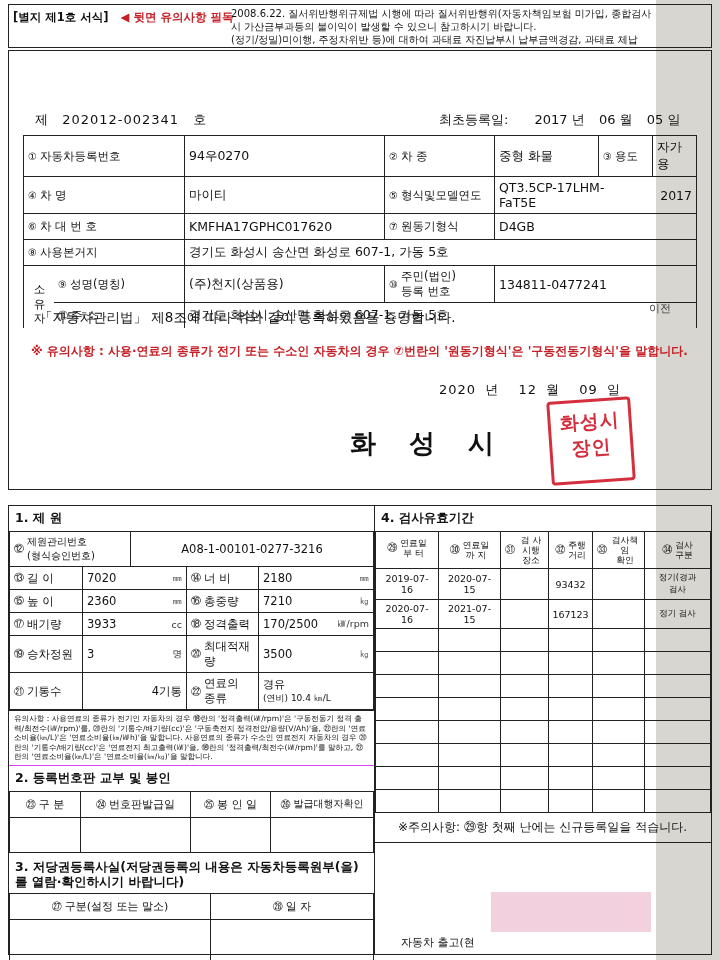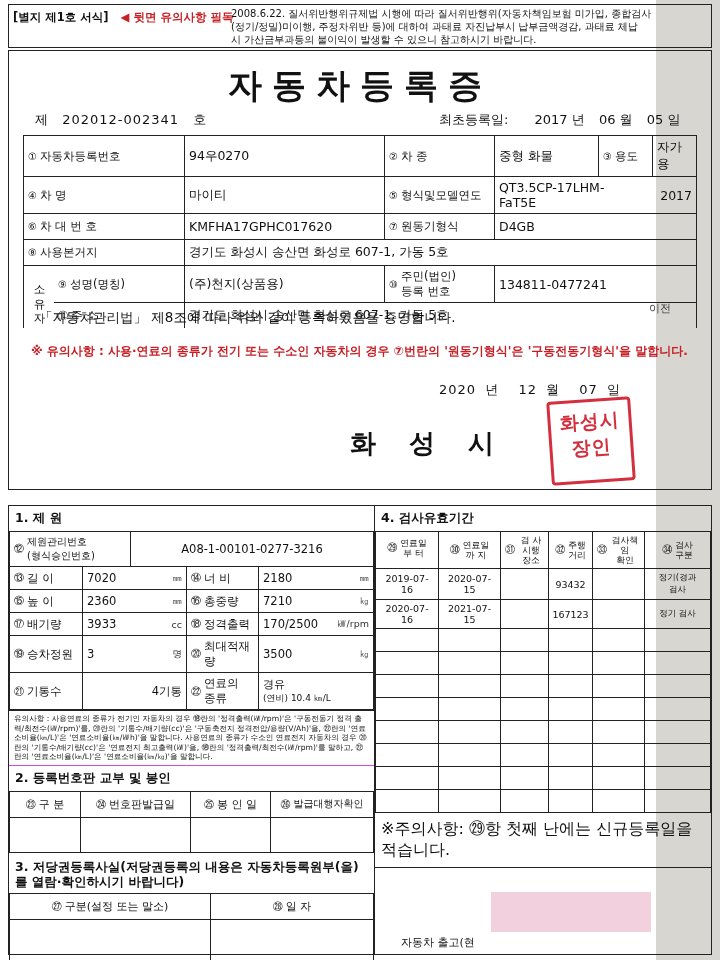--- a/index.html
+++ b/index.html
@@ -36,45 +36,44 @@
   
   .lower{position:absolute;left:8px;top:505px;width:704px;height:450px;border:1px solid #222;box-sizing:border-box;display:flex;justify-content:flex-end;}
   .lcol{width:366px;border-right:1px solid #222;box-sizing:border-box;}
   .rcol{flex:1;box-sizing:border-box;}
   .sechead{font-size:12.5px;font-weight:bold;padding:4px 6px;color:#111;}
   .spec .row .cell{min-height:22px;font-size:11.5px;}
   .unit{font-size:9.5px;color:#333;margin-left:auto;}
   .smallnote{font-size:7.6px;line-height:9.6px;padding:3px 5px;color:#111;border-top:1px solid #222;}
   .insp .cell{font-size:9.5px;min-height:20px;justify-content:center;text-align:center;}
   .insp .hdr .cell{font-size:8.8px;line-height:10px;}
-  .warn{font-size:16px;padding:6px 6px 2px 6px;color:#111;}
+  .warn{font-size:12px;padding:6px 6px 2px 23px;color:#111;}
   .bigo{font-size:11px;padding:4px 6px;}
   .bottomtxt{position:absolute;left:392px;bottom:4px;font-size:11px;color:#111;}
   .pinkbox{position:absolute;right:60px;bottom:22px;width:160px;height:40px;background:#f0c8d8;opacity:.85;}
   .vline{border-left:1px solid #222;}
 </style>
 </head>
 <body>
 
 <div class="page">
 
   <div class="topband">
     <div class="left">
       <span>[별지 제1호 서식]</span>
       <span class="redtxt" style="margin-left:8px">◀ 뒷면 유의사항 필독</span>
     </div>
     <div class="right">
       <div>2008.6.22. 질서위반행위규제법 시행에 따라 질서위반행위(자동차책임보험 미가입, 종합검사</div>
+      <div>시 가산금부과등의 불이익이 발생할 수 있으니 참고하시기 바랍니다.</div>
       <div>(정기/정밀)미이행, 주정차위반 등)에 대하여 과태료 자진납부시 납부금액경감, 과태료 체납</div>
-      <div>시 가산금부과등의 불이익이 발생할 수 있으니 참고하시기 바랍니다.</div>
     </div>
   </div>
 
   <div class="cert">
-    <div class="title">자동차등록증</div>
 
     <div class="regline">
       <span>제</span>
       <span class="num" style="margin:0 10px">202012-002341</span>
       <span>호</span>
     </div>
     <div class="firstreg">
       <span>최초등록일:</span>
       <span style="margin-left:22px">2017</span>
       <span>년</span>
@@ -170,21 +169,21 @@
 
     <div class="statement">「자동차관리법」 제8조에 따라 위와 같이 등록하였음을 증명합니다.</div>
     <div class="ijeon">이전</div>
     <div class="notice">※ 유의사항 : 사용·연료의 종류가 전기 또는 수소인 자동차의 경우 ⑦번란의 '원동기형식'은 '구동전동기형식'을 말합니다.</div>
 
     <div class="dateline">
       <span>2020</span>
       <span style="margin-left:4px">년</span>
       <span style="margin-left:14px">12</span>
       <span style="margin-left:4px">월</span>
-      <span style="margin-left:14px">07</span>
+      <span style="margin-left:14px">09</span>
       <span style="margin-left:4px">일</span>
     </div>
 
     <div class="issuer">화 성 시</div>
     <div class="seal">화성시장인</div>
   </div>
 
   <div class="lower">
 
     <div class="lcol">

